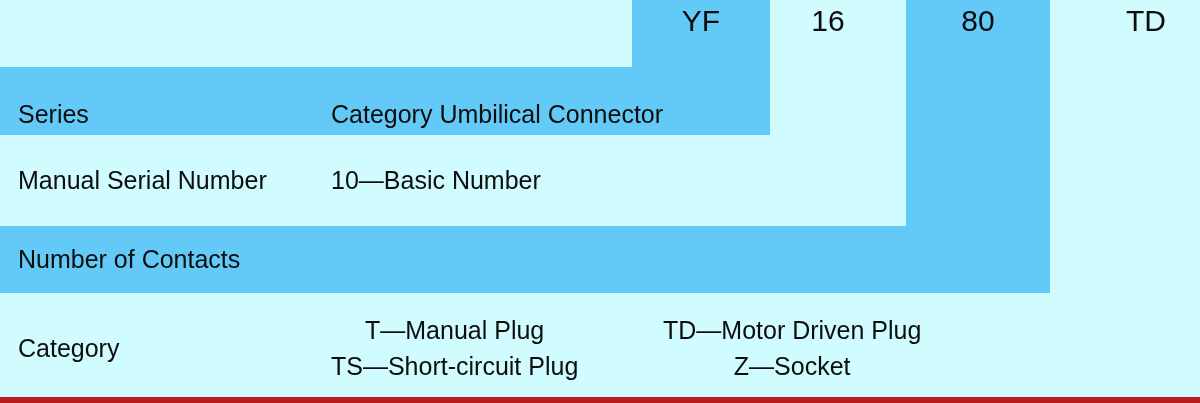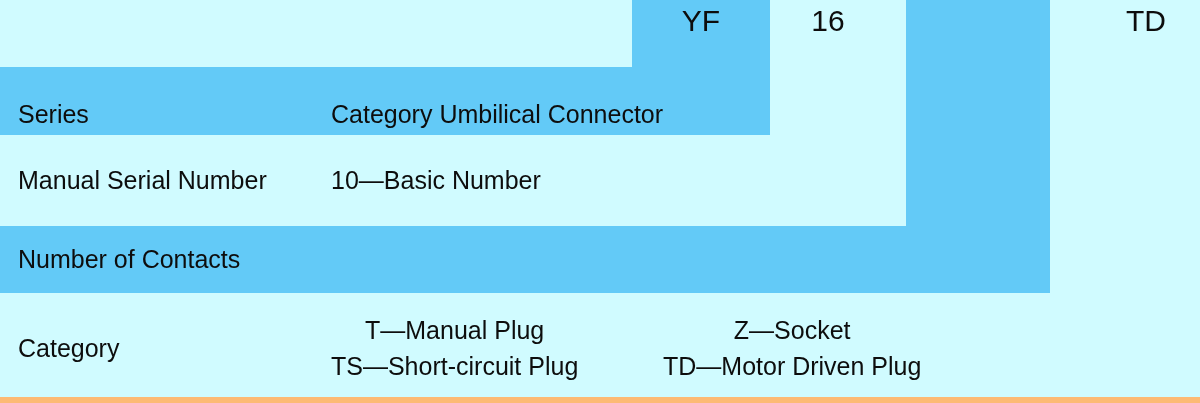--- a/index.html
+++ b/index.html
@@ -4,21 +4,21 @@
 <style>
   html, body {
     margin: 0;
     padding: 0;
     background: #ffffff;
   }
   .canvas {
     position: relative;
     width: 1200px;
     height: 403px;
-    background: #fdba74;
+    background: #b91c1c;
     overflow: hidden;
     font-family: "Liberation Sans", "DejaVu Sans", sans-serif;
     color: #0d0d0d;
   }
   
   .cyan-base {
     position: absolute;
     left: 0; top: 0;
     width: 1200px; height: 397px;
     background: #d0fbff;
@@ -72,33 +72,34 @@
 
   <div class="cyan-base"></div>
 
   <div class="blue shape-yf-col"></div>
   <div class="blue shape-series-row"></div>
   <div class="blue shape-80-col"></div>
   <div class="blue shape-contacts-row"></div>
 
   <div class="code code-yf">YF</div>
   <div class="code code-16">16</div>
+  <div class="code code-80">80</div>
   <div class="code code-td">TD</div>
 
   <div class="cell row-1 col-label">Series</div>
   <div class="cell row-1 col-value">Category Umbilical Connector</div>
 
   <div class="cell row-2 col-label">Manual Serial Number</div>
   <div class="cell row-2 col-value">10—Basic Number</div>
 
   <div class="cell row-3 col-label">Number of Contacts</div>
 
   <div class="cell row-4 col-label">Category</div>
   <div class="cell row-4 col-value multiline">
     <div>T—Manual Plug</div>
     <div>TS—Short-circuit Plug</div>
   </div>
   <div class="cell row-4 col-cat-2 multiline">
+    <div>TD—Motor Driven Plug</div>
     <div>Z—Socket</div>
-    <div>TD—Motor Driven Plug</div>
   </div>
 
 </div>
 
 </body></html>

